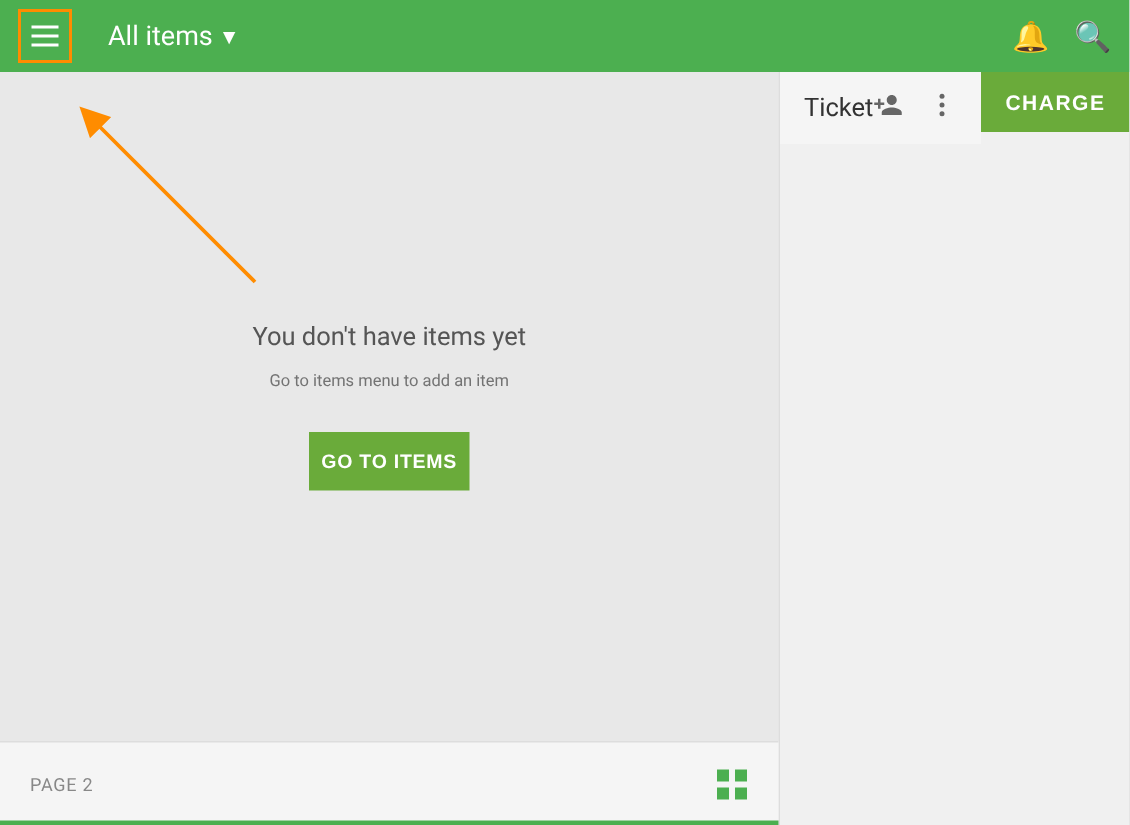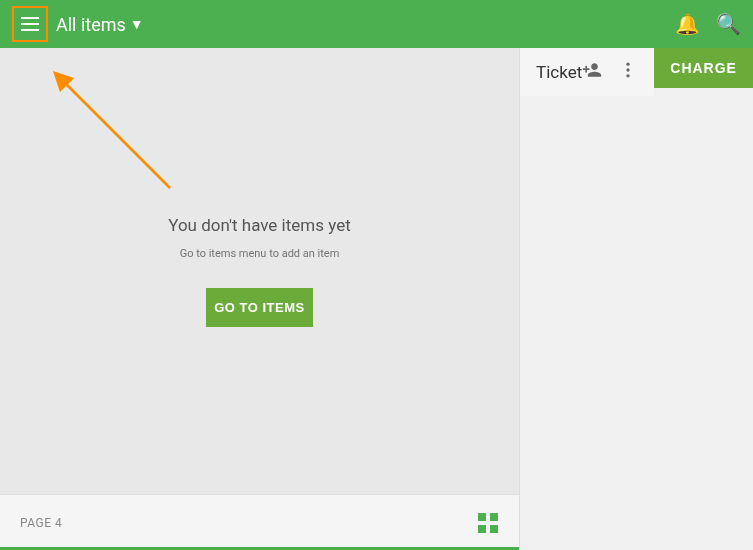--- a/index.html
+++ b/index.html
@@ -21,21 +21,21 @@
       display: flex;
       align-items: center;
       flex-shrink: 0;
     }
 
     .header-left {
       display: flex;
       align-items: center;
       flex: 1;
       padding: 0 12px;
-      gap: 8px;
+      gap: 24px;
     }
 
     .menu-btn {
       width: 36px;
       height: 36px;
       border: 2px solid #ff8c00;
       display: flex;
       align-items: center;
       justify-content: center;
       cursor: pointer;
@@ -290,21 +290,21 @@
       </div>
 
       <div class="empty-state">
         <div class="empty-title">You don't have items yet</div>
         <div class="empty-subtitle">Go to items menu to add an item</div>
         <button class="go-to-items-btn">GO TO ITEMS</button>
       </div>
     </div>
 
     <div class="bottom-bar-left">
-      <div class="page-label">PAGE 4</div>
+      <div class="page-label">PAGE 2</div>
       <div class="grid-icon">
         <svg class="grid-svg" viewBox="0 0 22 22" xmlns="http://www.w3.org/2000/svg">
           <rect x="1" y="1" width="8" height="8" fill="#4caf50"></rect>
           <rect x="13" y="1" width="8" height="8" fill="#4caf50"></rect>
           <rect x="1" y="13" width="8" height="8" fill="#4caf50"></rect>
           <rect x="13" y="13" width="8" height="8" fill="#4caf50"></rect>
         </svg>
       </div>
       <div class="bottom-progress"></div>
     </div>

